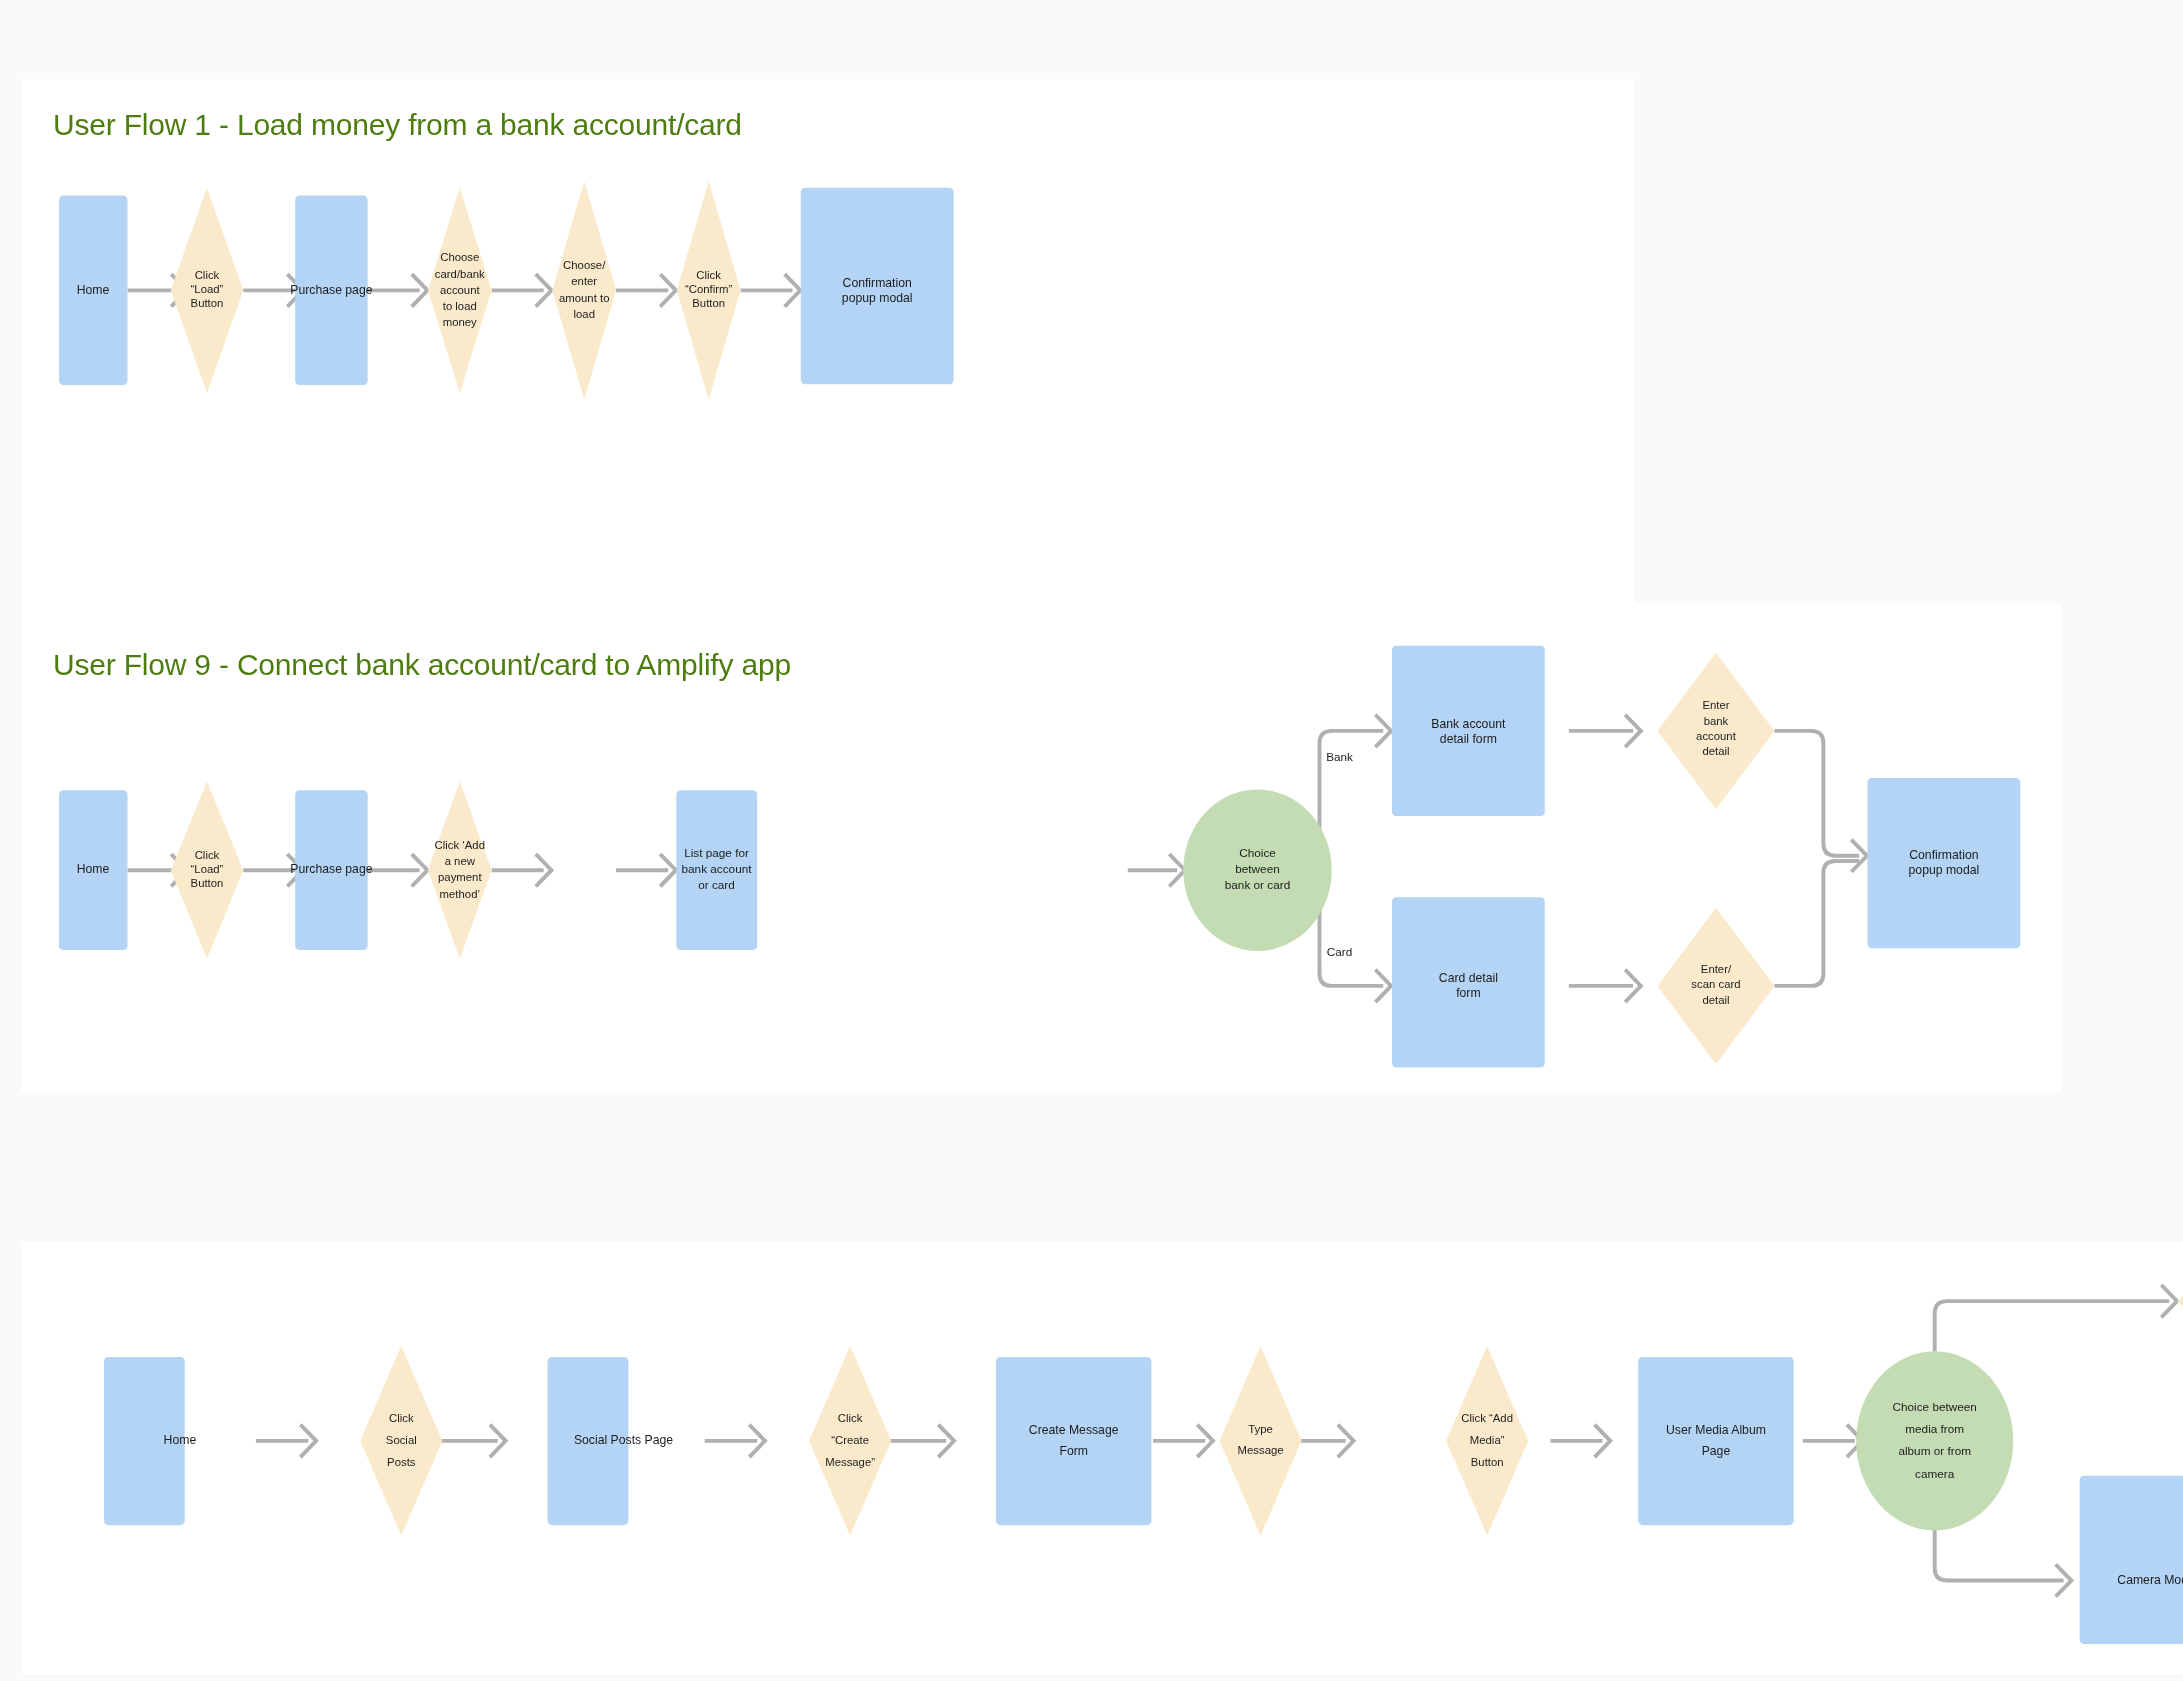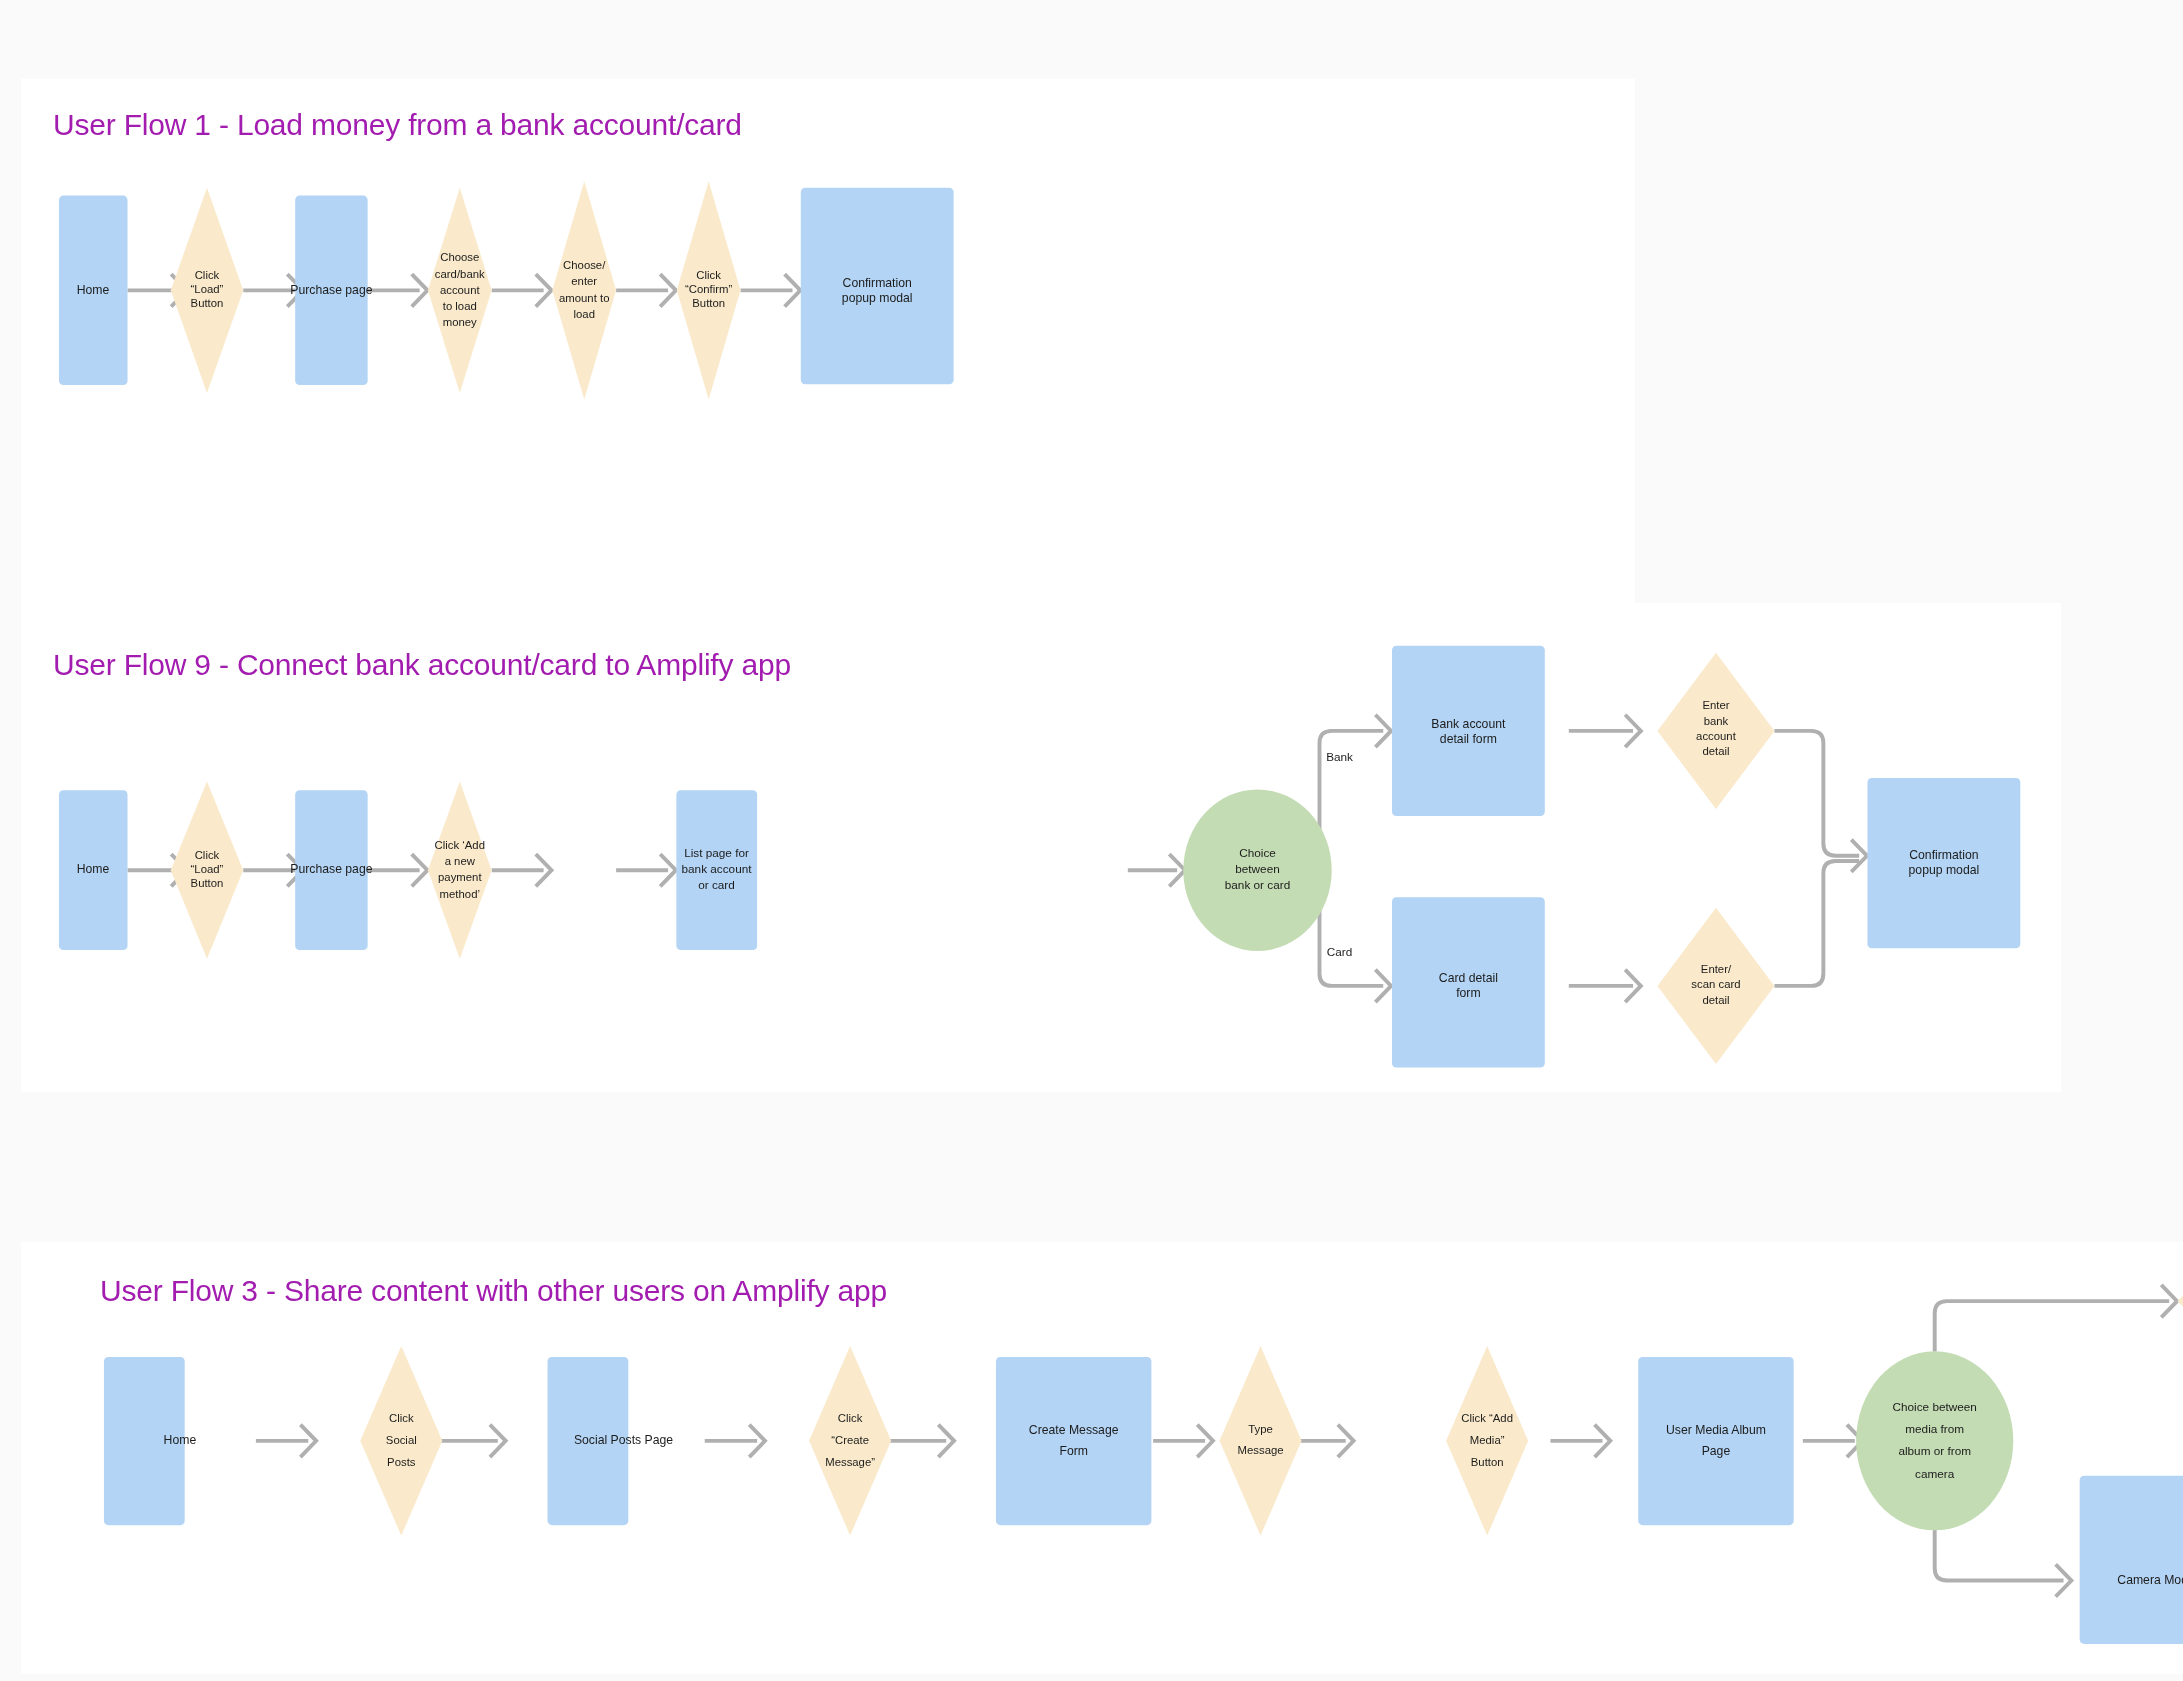--- a/index.html
+++ b/index.html
@@ -14,21 +14,21 @@
   .flow-card {
     position: absolute;
     background: #ffffff;
   }
   #flow-card-1 { left: 21px;  top: 79px;  width: 1614px; height: 587px; }
   #flow-card-2 { left: 21px;  top: 603px; width: 2040px; height: 489px; }
   #flow-card-3 { left: 21px;  top: 1242px; width: 3156px; height: 432px; }
 
   .flow-title {
     position: absolute;
-    color: #a21caf;
+    color: #4d7c0f;
     font-size: 30px;
     font-weight: 400;
     letter-spacing: -0.2px;
     white-space: nowrap;
   }
   #flow-title-1 { left: 53px; top: 108px; }
   #flow-title-2 { left: 53px; top: 648px; }
   #flow-title-3 { left: 100px; top: 1274px; }
 
   .flow-svg { position: absolute; left: 0; top: 0; overflow: visible; }
@@ -226,21 +226,20 @@
     </g>
 
     <g>
       <rect x="4277" y="1782" width="350" height="390" rx="10" fill="#b3d4f5"></rect>
       <text class="node-label" x="4452" y="1960" font-size="28">Confirmation</text>
       <text class="node-label" x="4452" y="1995" font-size="28">popup modal</text>
     </g>
   </svg>
 
   <div class="flow-card" id="flow-card-3"></div>
-  <div class="flow-title" id="flow-title-3">User Flow 3 - Share content with other users on Amplify app</div>
 
   <svg class="flow-svg" width="3197" height="1681" viewBox="0 0 7322 3850">
     <g>
       <path class="conn" d="M586 3300 H706"></path>
       <path class="conn-head" d="M688 3263 L724 3300 L688 3337"></path>
       <path class="conn" d="M852 3300 H1140"></path>
       <path class="conn-head" d="M1122 3263 L1158 3300 L1122 3337"></path>
       <path class="conn" d="M1614 3300 H1734"></path>
       <path class="conn-head" d="M1716 3263 L1752 3300 L1716 3337"></path>
       <path class="conn" d="M1880 3300 H2167"></path>

